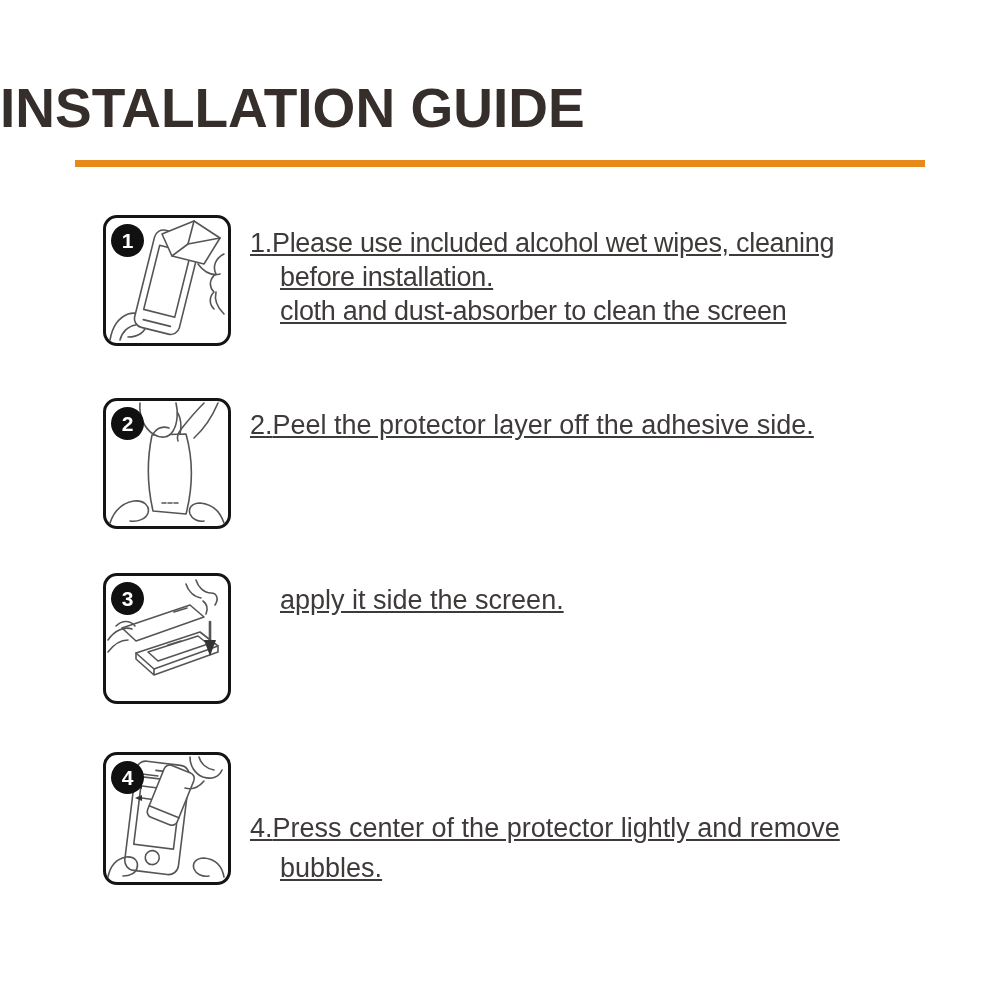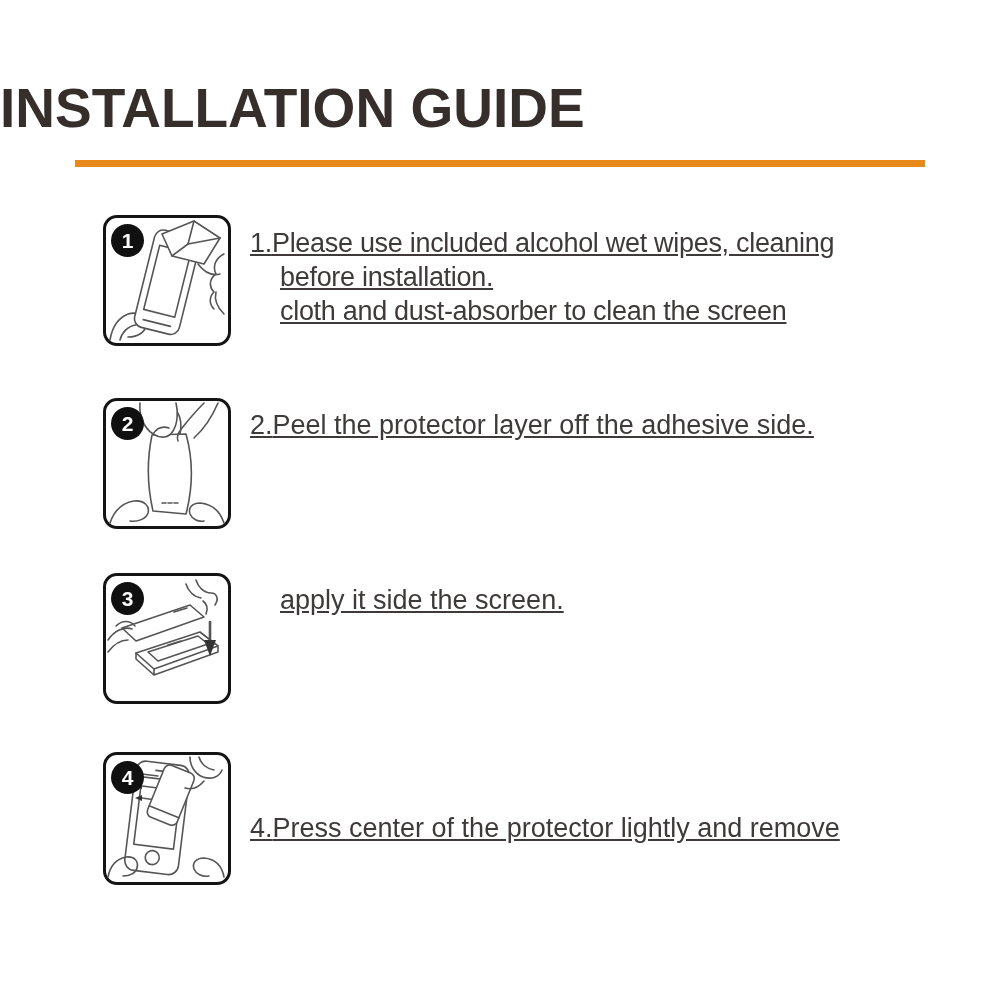--- a/index.html
+++ b/index.html
@@ -140,13 +140,14 @@
       <path d="M84,2 C84,11 89,19 97,22 C106,25 113,22 116,15" fill="#fff"></path>
       <path d="M93,2 C95,9 101,14 108,15"></path>
       <path d="M98,26 C93,32 86,35 79,33"></path>
       <path d="M2,122 C4,112 10,104 20,102 C28,101 33,106 31,113 C30,118 24,121 17,121"></path>
       <path d="M118,122 C116,111 109,104 98,103 C90,103 86,108 88,114 C90,119 96,122 103,121"></path>
     </g>
   </svg>
 </div>
 <div class="step-text lh-wide" id="txt4">
   <div class="step-line first-line"><span>4.</span><span>Press center of the protector lightly and remove</span></div>
+  <div class="step-line">bubbles.</div>
 </div>
 
 </body></html>

